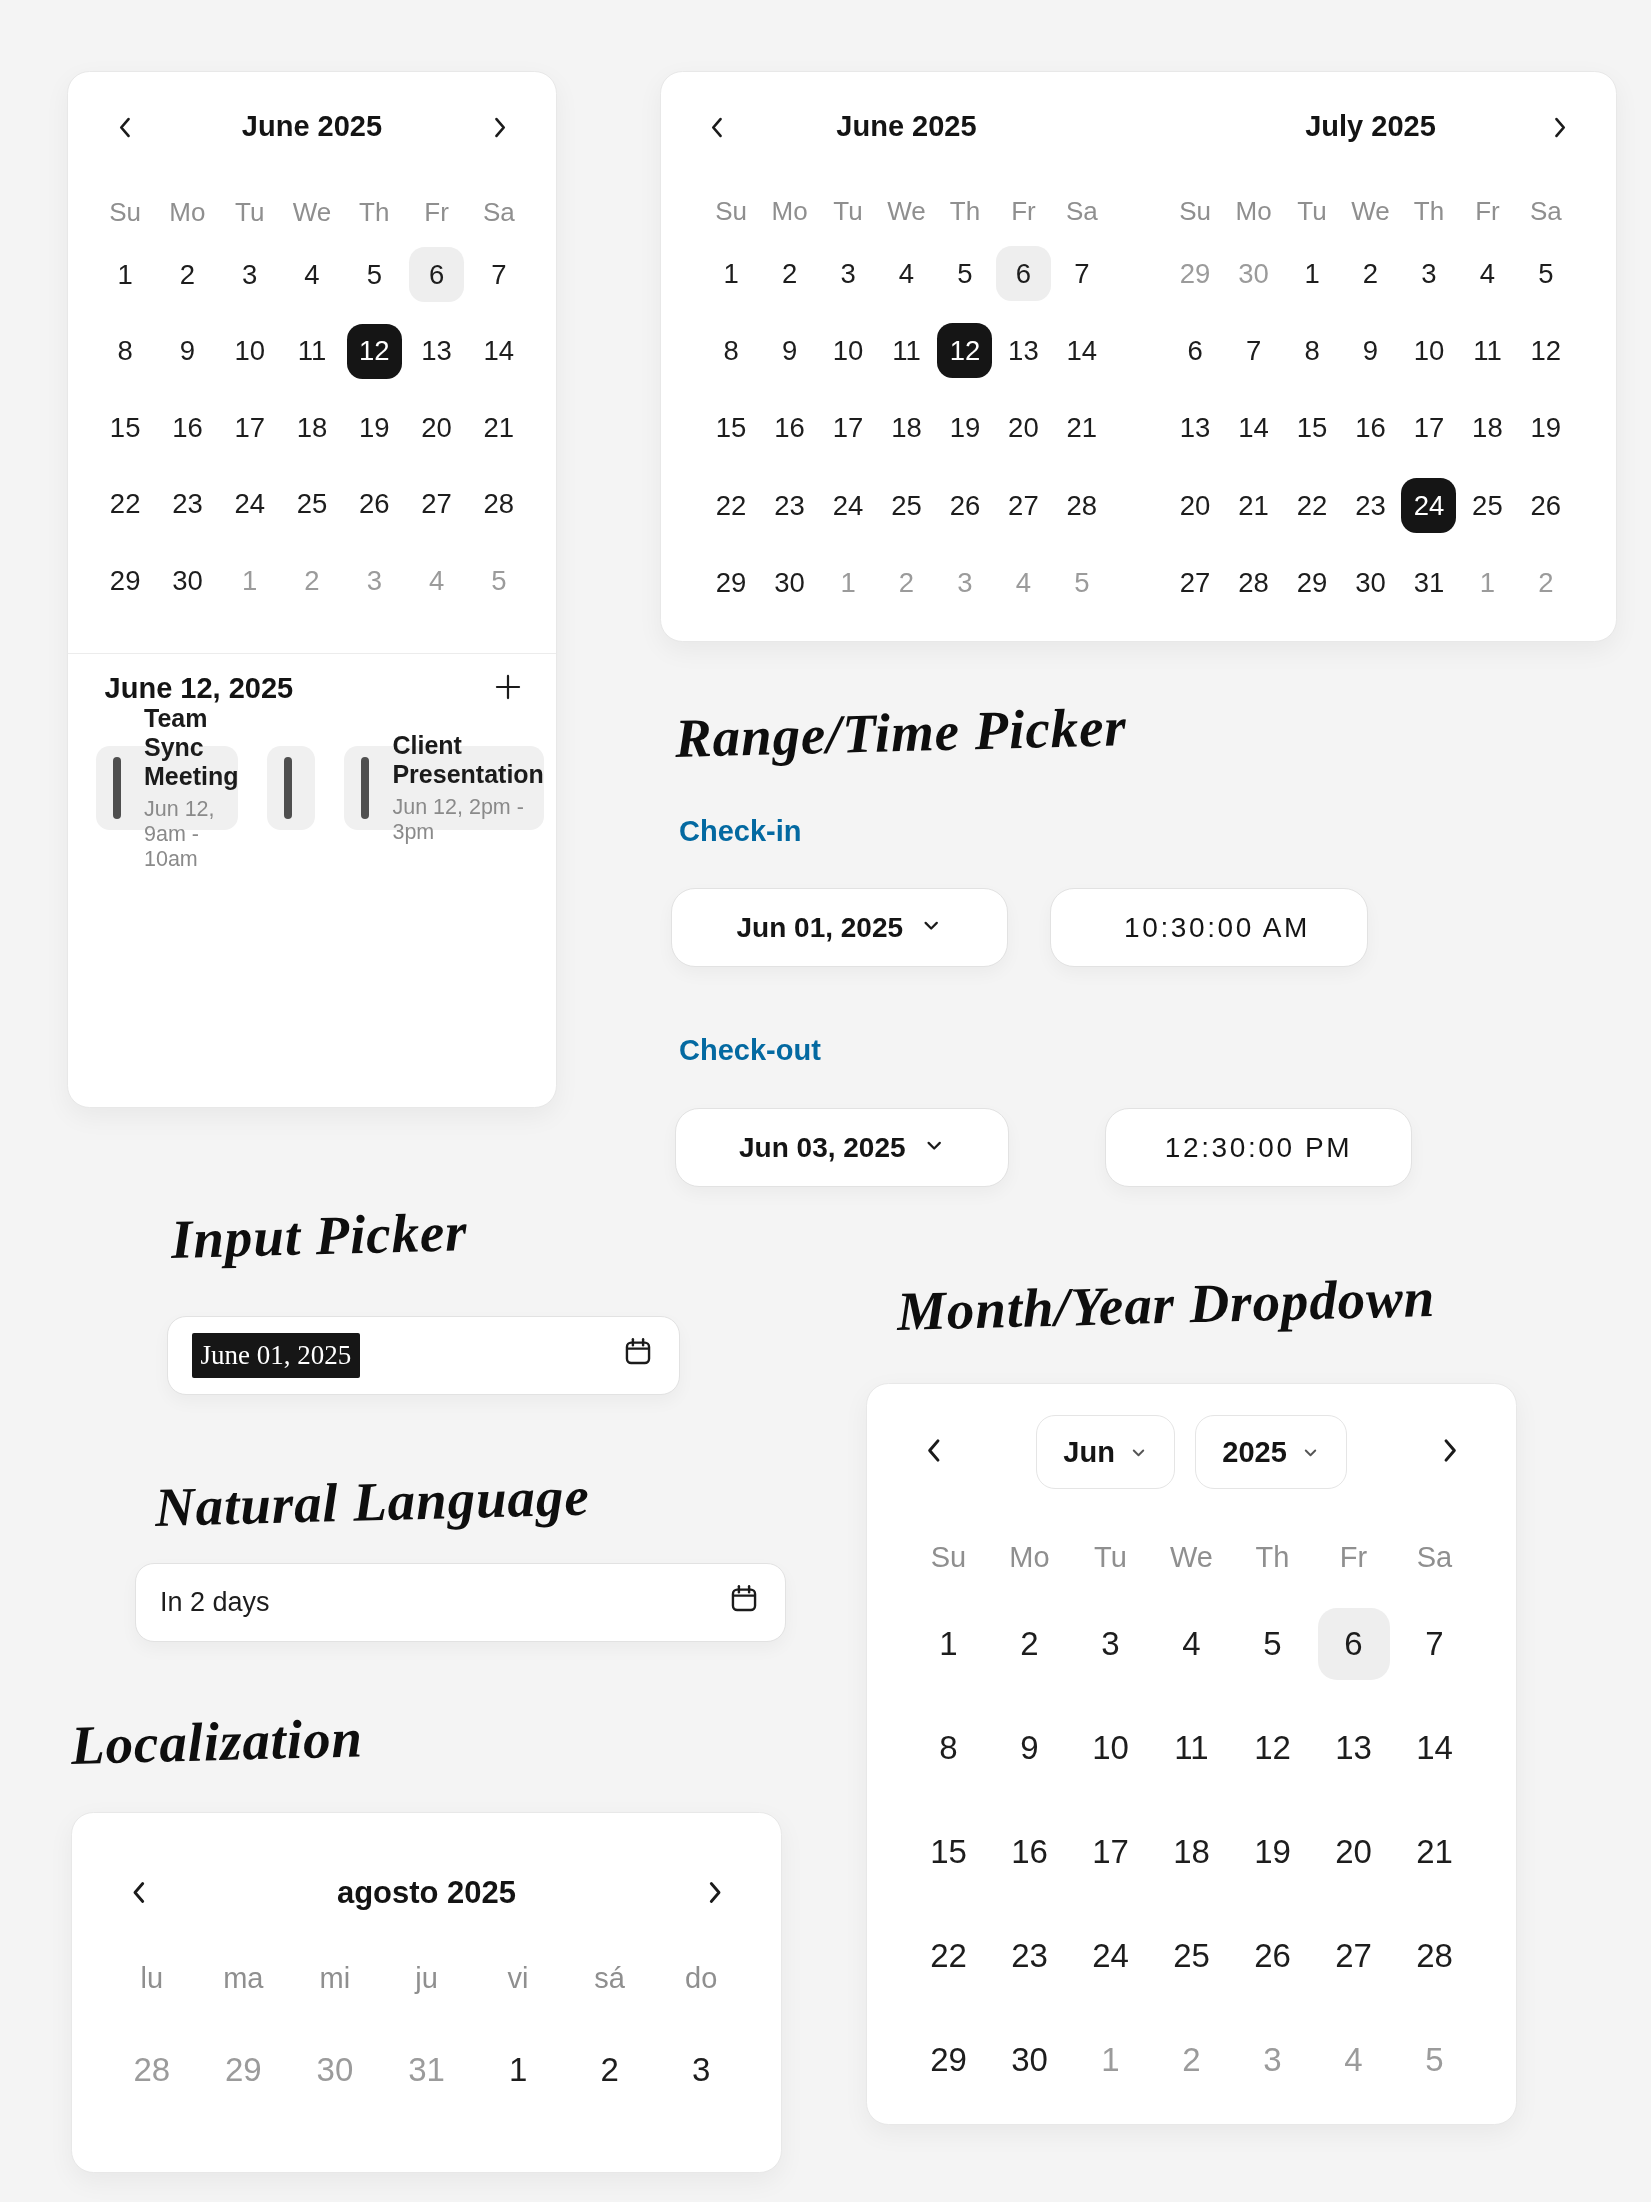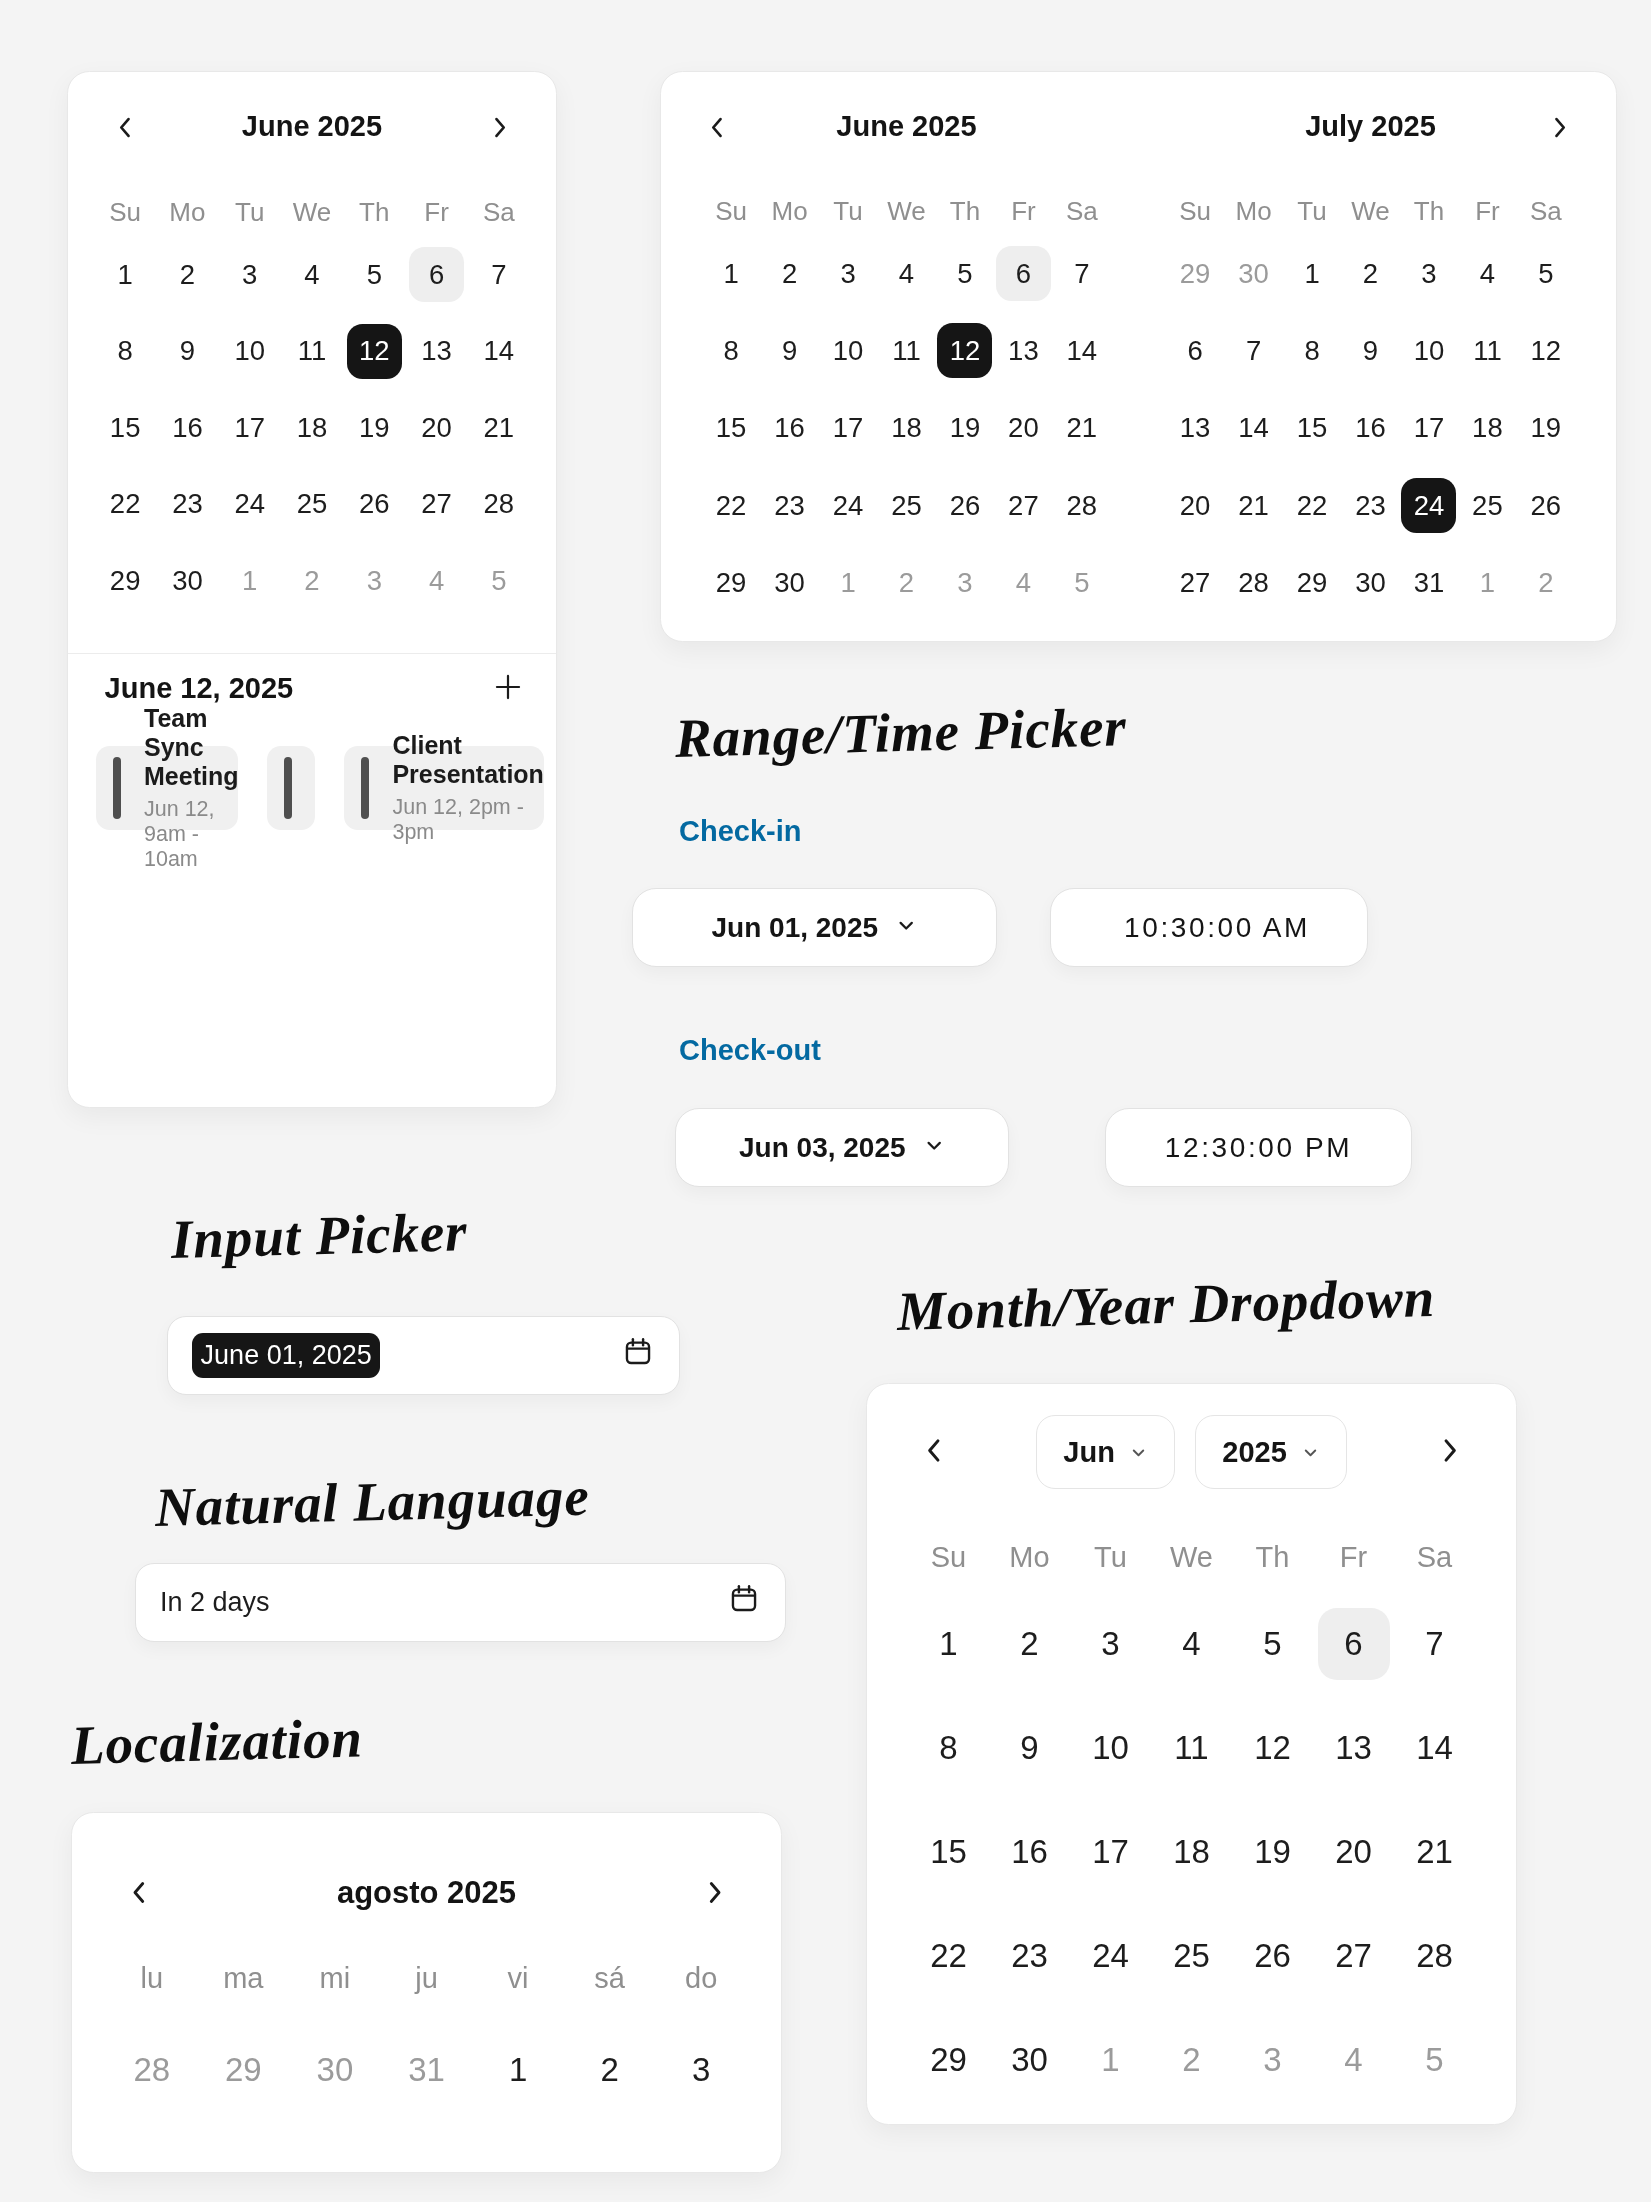--- a/index.html
+++ b/index.html
@@ -61,31 +61,31 @@
   #h-dropdown{left:897px;top:1280px;}
 
   .seclabel{position:absolute;font-size:29px;font-weight:700;color:#0369a1;}
   #lbl-checkin{left:679px;top:815px;}
   #lbl-checkout{left:679px;top:1034px;}
 
   .pill{position:absolute;background:#fff;border:1.3px solid #e2e2e2;border-radius:24px;
         box-shadow:0 6.9px 17px rgba(0,0,0,.04);display:flex;align-items:center;justify-content:center;
         gap:17px;font-size:28px;font-weight:700;color:#151515;cursor:pointer;box-sizing:border-box;}
   .pill.time{letter-spacing:2.6px;font-weight:500;}
-  #pill-checkin-date{left:632px;top:888px;width:365px;height:79px;}
+  #pill-checkin-date{left:671px;top:888px;width:337px;height:79px;}
   #pill-checkin-time{left:1050px;top:888px;width:318px;height:79px;padding-left:22px;}
   #pill-checkout-date{left:675px;top:1108px;width:334px;height:79px;}
   #pill-checkout-time{left:1105px;top:1108px;width:307px;height:79px;}
 
   .field{position:absolute;background:#fff;border:1.3px solid #e2e2e2;border-radius:19px;
          box-shadow:0 6.9px 17px rgba(0,0,0,.04);display:flex;align-items:center;justify-content:space-between;
          padding:0 24px;font-size:27px;color:#1d1d1d;box-sizing:border-box;cursor:text;}
   #field-input{left:167px;top:1316px;width:513px;height:79px;}
   #field-natural{left:135px;top:1563px;width:651px;height:79px;}
-  .sel-text{background:#161616;color:#ffffff;padding:6.9px 8.6px;border-radius:11px;}
+  .sel-text{background:#161616;color:#ffffff;padding:6.9px 8.6px;border-radius:2px;font-family:Liberation Serif, serif;}
 
   
   #cardLoc{left:71px;top:1812px;width:711px;height:361px;}
   #cardLoc .cal-header{margin:62px 48px 0;}
   #cardLoc .cal-title{font-size:31px;}
   #cardLoc .weekrow{padding:0 34px;margin-top:48px;}
   #cardLoc .wd{font-size:29px;}
   #cardLoc .daygrid{padding:0 34px;margin-top:46px;}
   #cardLoc .day{width:57px;height:57px;font-size:33px;}
 

